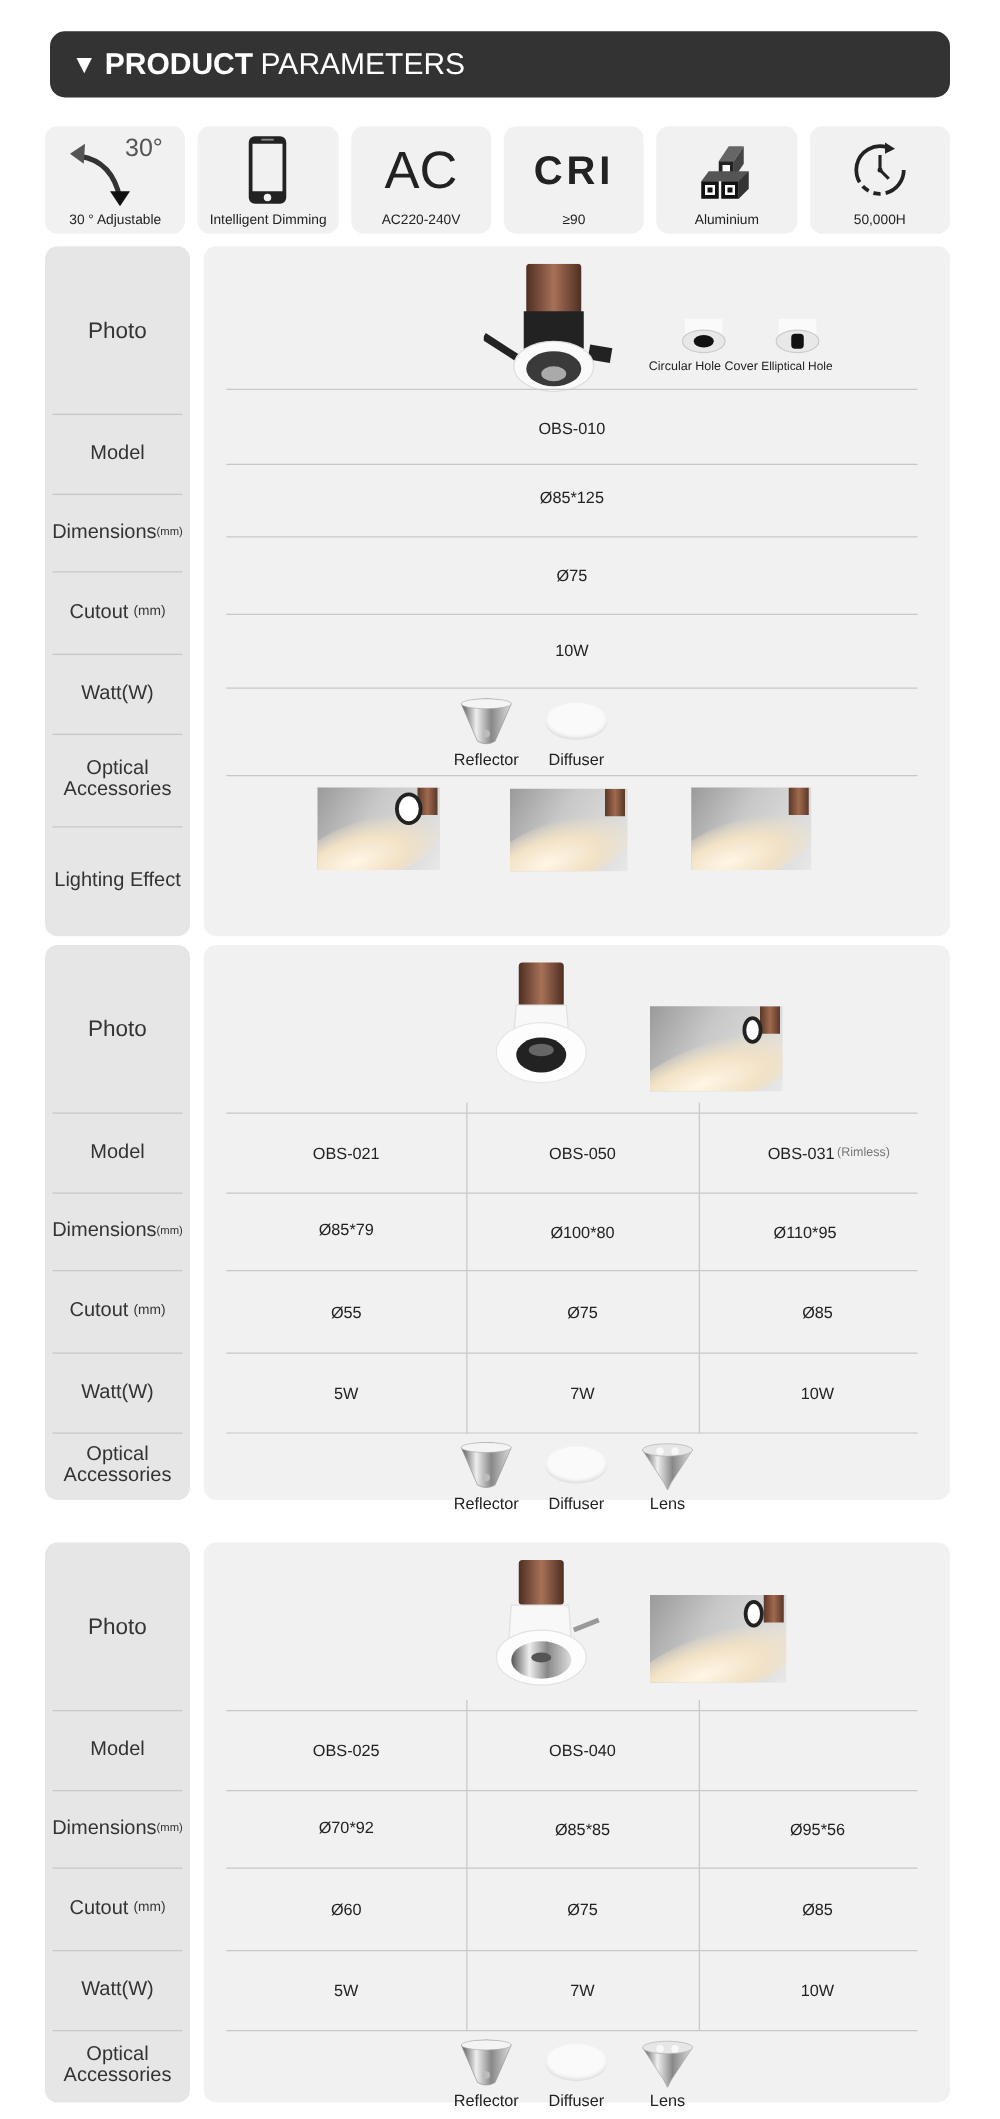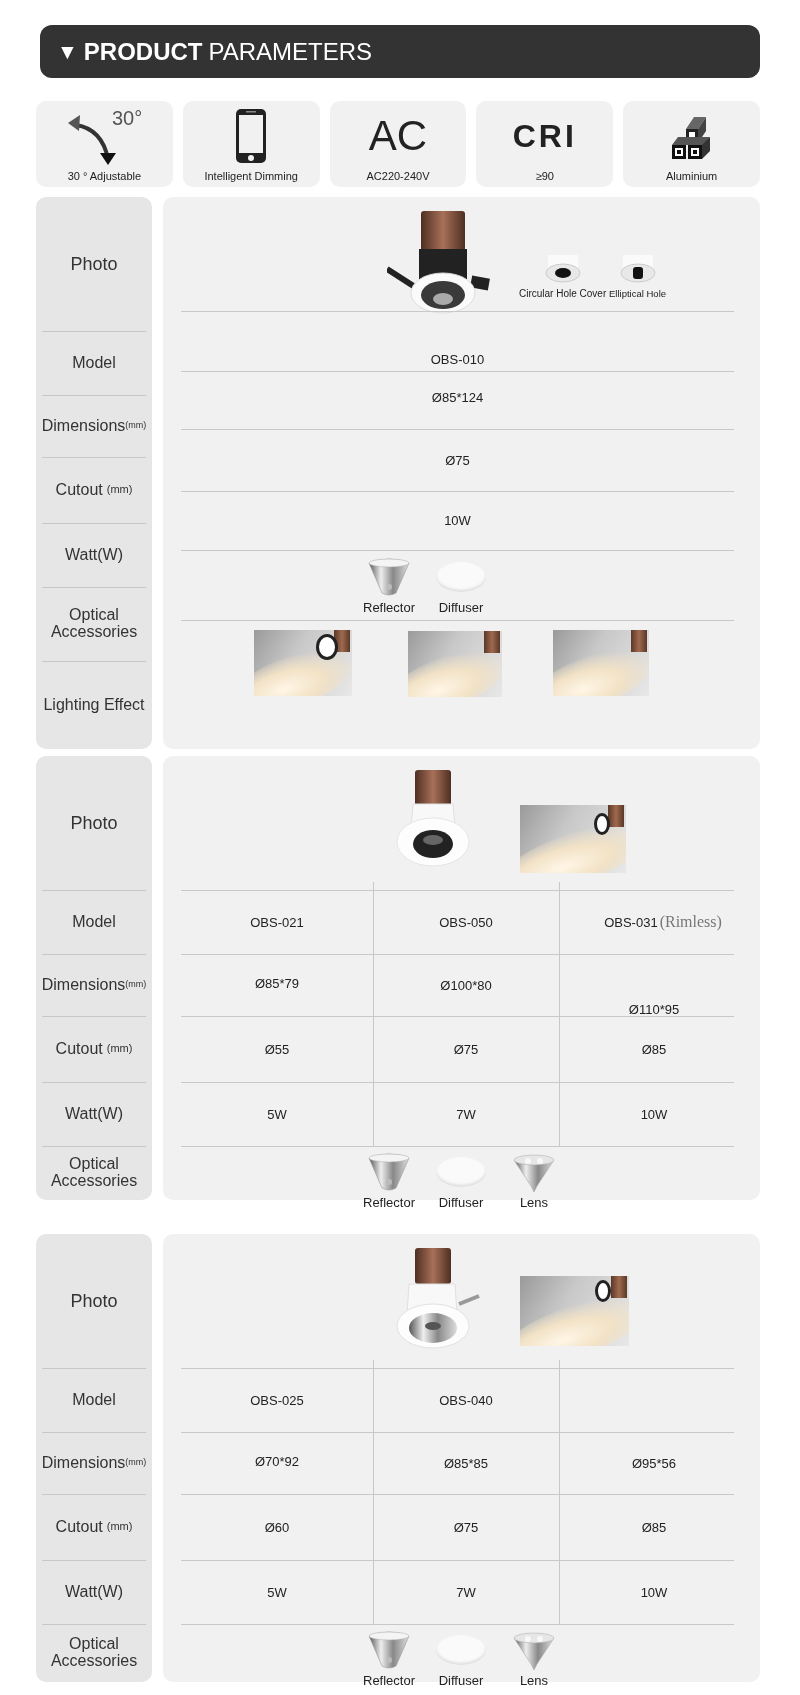--- a/index.html
+++ b/index.html
@@ -17,21 +17,21 @@
   .labels { position: absolute; left: 0; top: 0; width: 116px; bottom: 0; background: #e6e6e6; border-radius: 10px; padding-left: 20px; }
   .content { position: absolute; left: 127px; right: 0; top: 0; bottom: 0; background: #f1f1f1; border-radius: 10px; }
   .lrow { position: absolute; left: 0; width: 116px; display: flex; align-items: center; justify-content: center; text-align: center; font-size: 16px; color: #333; line-height: 1.05; }
   .lrow.photo { font-size: 18px; }
   .lrow small { font-size: 9px; }
   .lrow .sm2 { font-size: 11px; margin-left: 4px; }
   .lline { position: absolute; left: 6px; width: 104px; height: 1px; background: #c8c8c8; }
   .cline { position: absolute; left: 18px; right: 26px; height: 1px; background: #c8c8c8; }
   .vline { position: absolute; width: 1px; background: #c8c8c8; }
   .cell { position: absolute; display: flex; align-items: center; justify-content: center; font-size: 13px; color: #222; }
-  .cell .rim { font-size: 16px; color: #777; margin-left: 2px; font-family: Liberation Serif, serif; }
+  .cell .rim { font-size: 10px; color: #777; margin-left: 2px; }
   .acc { position: absolute; display: flex; flex-direction: column; align-items: center; }
   .acc .albl { font-size: 13px; color: #222; margin-top: 3px; }
   .reflector { width: 46px; height: 40px; }
   .diffuser { width: 50px; height: 30px; border-radius: 50%; background: #fafafa; box-shadow: inset 0 -2px 3px #ddd; margin: 5px 0 5px; }
   .lens { width: 46px; height: 40px; }
   .effect { position: absolute; height: 66px; background: linear-gradient(120deg, #9a9a9a 0%, #c8c8c8 40%, #e8e8e8 100%); overflow: hidden; }
   .effect .beam { position: absolute; left: -20px; bottom: -10px; width: 120px; height: 50px; border-radius: 50%; background: radial-gradient(ellipse at 40% 60%, #fff6e6 0%, #f2e2c6 40%, rgba(230,220,200,0) 75%); transform: rotate(-18deg); }
   .effect .fix { position: absolute; right: 14px; top: 4px; width: 22px; height: 26px; border-radius: 50%; background: #fff; border: 3px solid #222; }
   .effect .fixcopper { position: absolute; right: 2px; top: 0; width: 16px; height: 22px; background: linear-gradient(90deg,#5a3828,#a06a4e,#5a3828); }
   .prodimg { position: absolute; }
@@ -119,20 +119,32 @@
           <rect x="7" y="37" width="8" height="8" fill="#fff"></rect>
           <rect x="9" y="39" width="4" height="4" fill="#111"></rect>
         <rect x="20" y="34" width="14" height="14" fill="#111"></rect>
           <rect x="23" y="37" width="8" height="8" fill="#fff"></rect>
           <rect x="25" y="39" width="4" height="4" fill="#111"></rect>
         <path d="M34 34 L42 26 L42 40 L34 48 Z" fill="#333"></path>
       </svg>
     </div>
     <span class="lbl">Aluminium</span>
   </div>
+  <div class="feat">
+    <div class="ic">
+      <svg width="48" height="48" viewBox="0 0 48 48">
+        <path d="M30 6 A19 19 0 1 0 43 24" fill="none" stroke="#222" stroke-width="3" stroke-dasharray="40 0 6 4 6 4 6 4"></path>
+        <path d="M28 2 L36 7 L28 11 Z" fill="#222"></path>
+        <line x1="24" y1="24" x2="24" y2="12" stroke="#222" stroke-width="2.5"></line>
+        <line x1="24" y1="24" x2="31" y2="31" stroke="#222" stroke-width="2.5"></line>
+        <circle cx="24" cy="24" r="2" fill="#222"></circle>
+      </svg>
+    </div>
+    <span class="lbl">50,000H</span>
+  </div>
 </div>
 
 <div class="section" style="top:197px;height:552px;">
   <div class="labels">
     <div class="lrow photo" style="top:0;height:134px;">Photo</div>
     <div class="lline" style="top:134px"></div>
     <div class="lrow" style="top:134px;height:64px;">Model</div>
     <div class="lline" style="top:198px"></div>
     <div class="lrow" style="top:198px;height:62px;">
         <span>Dimensions</span>
@@ -176,23 +188,23 @@
     <div class="acc" style="left:446px;top:56px;">
       <svg width="38" height="32" viewBox="0 0 38 32">
           <rect x="4" y="2" width="30" height="18" fill="#fafafa"></rect>
           <ellipse cx="19" cy="20" rx="17" ry="9" fill="#e8e8e8" stroke="#ccc"></ellipse>
           <rect x="14" y="14" width="10" height="12" rx="3" fill="#111"></rect>
         </svg>
       <span class="albl" style="font-size:9.5px">Elliptical Hole</span>
     </div>
 
     <div class="cline" style="top:114px"></div>
-    <div class="cell" style="left:18px;right:26px;top:131px;height:62px;text-align:right;">OBS-010</div>
+    <div class="cell" style="left:18px;right:26px;top:114px;height:62px;text-align:right;">OBS-010</div>
     <div class="cline" style="top:174px"></div>
-    <div class="cell" style="left:18px;right:26px;top:174px;height:52px;">Ø85*124</div>
+    <div class="cell" style="left:18px;right:26px;top:174px;height:52px;">Ø85*125</div>
     <div class="cline" style="top:232px"></div>
     <div class="cell" style="left:18px;right:26px;top:232px;height:62px;">Ø75</div>
     <div class="cline" style="top:294px"></div>
     <div class="cell" style="left:18px;right:26px;top:294px;height:58px;">10W</div>
     <div class="cline" style="top:353px"></div>
     <div class="acc" style="left:200px;top:360px;">
       <svg class="reflector">
           <use href="#reflector-sym"></use>
         </svg>
       <span class="albl">Reflector</span>
@@ -262,21 +274,21 @@
     <div class="cline" style="top:134px"></div>
     <div class="cell" style="left:18px;width:192px;top:134px;height:64px;">OBS-021</div>
     <div class="cell" style="left:210px;width:186px;top:134px;height:64px;">OBS-050</div>
     <div class="cell" style="left:396px;width:190px;top:134px;height:64px;padding-left:18px;">
         <span>OBS-031</span>
         <span class="rim">(Rimless)</span>
       </div>
     <div class="cline" style="top:198px"></div>
     <div class="cell" style="left:18px;width:192px;top:198px;height:58px;">Ø85*79</div>
     <div class="cell" style="left:210px;width:186px;top:198px;height:62px;">Ø100*80</div>
-    <div class="cell" style="left:396px;width:190px;top:198px;height:62px;margin-top:24px;">Ø110*95</div>
+    <div class="cell" style="left:386px;width:190px;top:198px;height:62px;">Ø110*95</div>
     <div class="cline" style="top:260px"></div>
     <div class="cell" style="left:18px;width:192px;top:260px;height:66px;">Ø55</div>
     <div class="cell" style="left:210px;width:186px;top:260px;height:66px;">Ø75</div>
     <div class="cell" style="left:396px;width:190px;top:260px;height:66px;">Ø85</div>
     <div class="cline" style="top:326px"></div>
     <div class="cell" style="left:18px;width:192px;top:326px;height:64px;">5W</div>
     <div class="cell" style="left:210px;width:186px;top:326px;height:64px;">7W</div>
     <div class="cell" style="left:396px;width:190px;top:326px;height:64px;">10W</div>
     <div class="cline" style="top:390px"></div>
     <div style="position:absolute;left:18px;right:26px;top:391px;height:53px;background:#f1f1f1;"></div>

